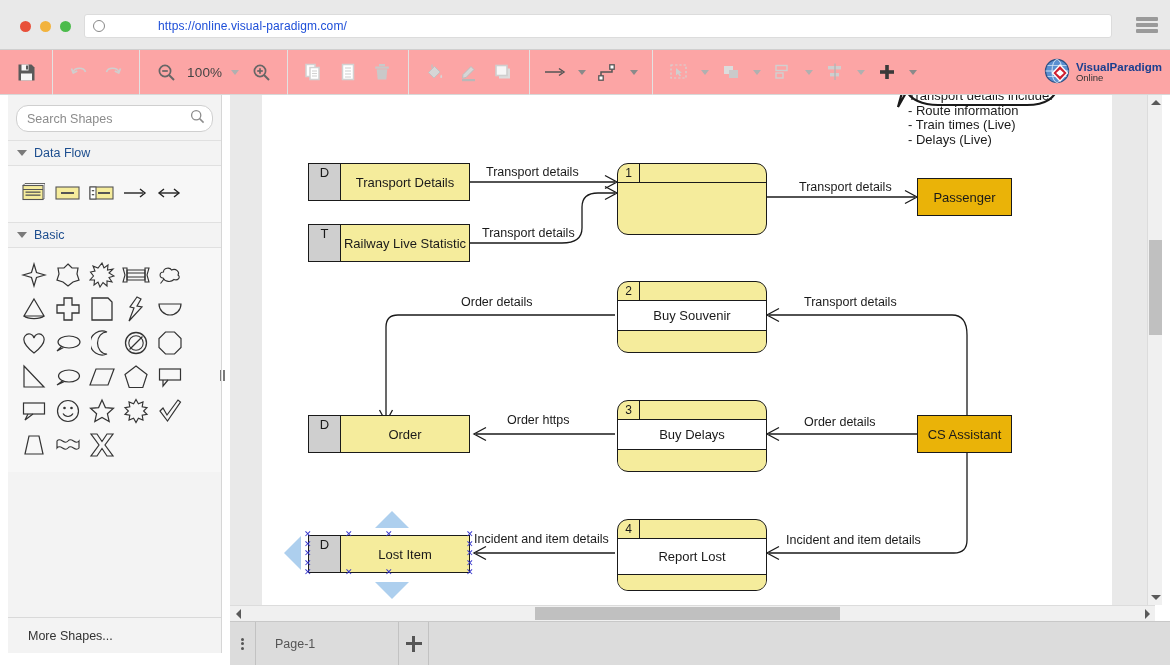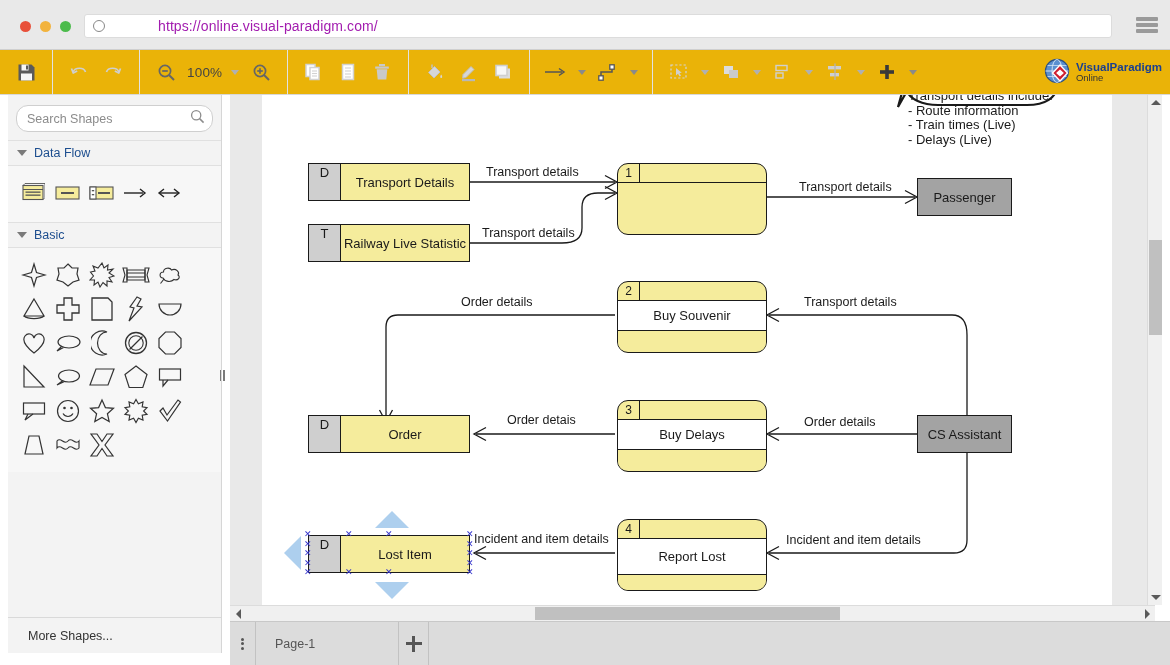--- a/index.html
+++ b/index.html
@@ -21,29 +21,29 @@
   .dot.r{background:#e8503a;} .dot.y{background:#f2b33d;} .dot.g{background:#4cbb4c;}
   .urlbar {
     position:absolute; left:84px; top:14px; width:1028px; height:24px;
     background:#ffffff; border:1px solid #dcdcdc; border-radius:3px;
     display:flex; align-items:center; padding:0 8px;
   }
   .url-circle {
     width:12px; height:12px; border:1.6px solid #888; border-radius:50%;
     margin-right:9px; flex:0 0 auto;
   }
-  .url-text { font-size:14px; color:#a21caf; letter-spacing:.1px;padding-left:44px; }
+  .url-text { font-size:12px; color:#1d4ed8; letter-spacing:.1px;padding-left:44px; }
   .hamburger { position:absolute; right:12px; top:17px; width:22px; height:16px;
     display:flex; flex-direction:column; justify-content:space-between; }
   .hamburger i { display:block; height:4px; background:#9a9a9a; border-radius:1px; }
 
   
   .toolbar {
     position:absolute; left:0; top:50px; width:1170px; height:45px;
-    background:#eab308; border-bottom:1px solid #d8d8d8;
+    background:#fca5a5; border-bottom:1px solid #d8d8d8;
     display:flex; align-items:center;
   }
   .tb-group { display:flex; align-items:center; height:45px; padding:0 9px;
     border-right:1px solid #e2e2e2; }
   .tb-btn { width:30px; height:30px; display:flex; align-items:center; justify-content:center;
     margin:0 2px; }
   .tb-btn svg { display:block; }
   .zoomval { font-size:13.5px; color:#444; padding:0 4px; letter-spacing:.2px;}
   .caret { width:0;height:0;border-left:4.5px solid transparent;border-right:4.5px solid transparent;
     border-top:5px solid #b0b0b0; margin:0 5px; }
@@ -142,21 +142,21 @@
   .store .nm { flex:1; display:flex; align-items:center; justify-content:center;
     font-size:13px; color:#1a1a1a; }
   .process { border:1.3px solid #1a1a1a; border-radius:11px; background:#f5ec9c; overflow:hidden; }
   .process .top { height:19px; display:flex; border-bottom:1.3px solid #1a1a1a; }
   .process .num { width:22px; border-right:1.3px solid #1a1a1a; font-size:12px;
     display:flex; align-items:center; justify-content:center; color:#1a1a1a; }
   .process .mid { background:#ffffff; border-bottom:1.3px solid #1a1a1a;
     display:flex; align-items:center; justify-content:center; font-size:13px; color:#1a1a1a; }
   .process .bot { background:#f5ec9c; }
   .ext {
-    border:1.3px solid #1a1a1a; background:#a3a3a3;
+    border:1.3px solid #1a1a1a; background:#eab308;
     display:flex; align-items:center; justify-content:center; font-size:13px; color:#1a1a1a;text-align:right;
   }
   .flow-label { position:absolute; font-size:12.5px; color:#1a1a1a; white-space:nowrap; }
   .callout-text { position:absolute; font-size:13px; color:#1a1a1a; line-height:14.5px; white-space:pre; }
   .sel-hdl { position:absolute; width:7px; height:7px; color:#3333cc; font-size:9px;
     line-height:7px; text-align:center; font-family:"Liberation Sans", sans-serif; }
   .dir-arrow { position:absolute; width:0; height:0; opacity:.55; }
 </style>
 </head>
 <body>
@@ -715,21 +715,21 @@
       </div>
       <div class="node ext" style="left:655px; top:320px; width:95px; height:38px;">
         <span>CS Assistant</span>
       </div>
 
       <div class="flow-label" style="left:224px; top:70px;">Transport details</div>
       <div class="flow-label" style="left:220px; top:131px;">Transport details</div>
       <div class="flow-label" style="left:537px; top:85px;">Transport details</div>
       <div class="flow-label" style="left:199px; top:200px;">Order details</div>
       <div class="flow-label" style="left:542px; top:200px;">Transport details</div>
-      <div class="flow-label" style="left:245px; top:318px;">Order detais</div>
+      <div class="flow-label" style="left:245px; top:318px;">Order https</div>
       <div class="flow-label" style="left:542px; top:320px;">Order details</div>
       <div class="flow-label" style="left:212px; top:437px;">Incident and item details</div>
       <div class="flow-label" style="left:524px; top:438px;">Incident and item details</div>
 
     </div>
   </div>
 
   <div class="vscroll">
     <div class="vs-arr up">
         <span class="arrow-up"></span>

